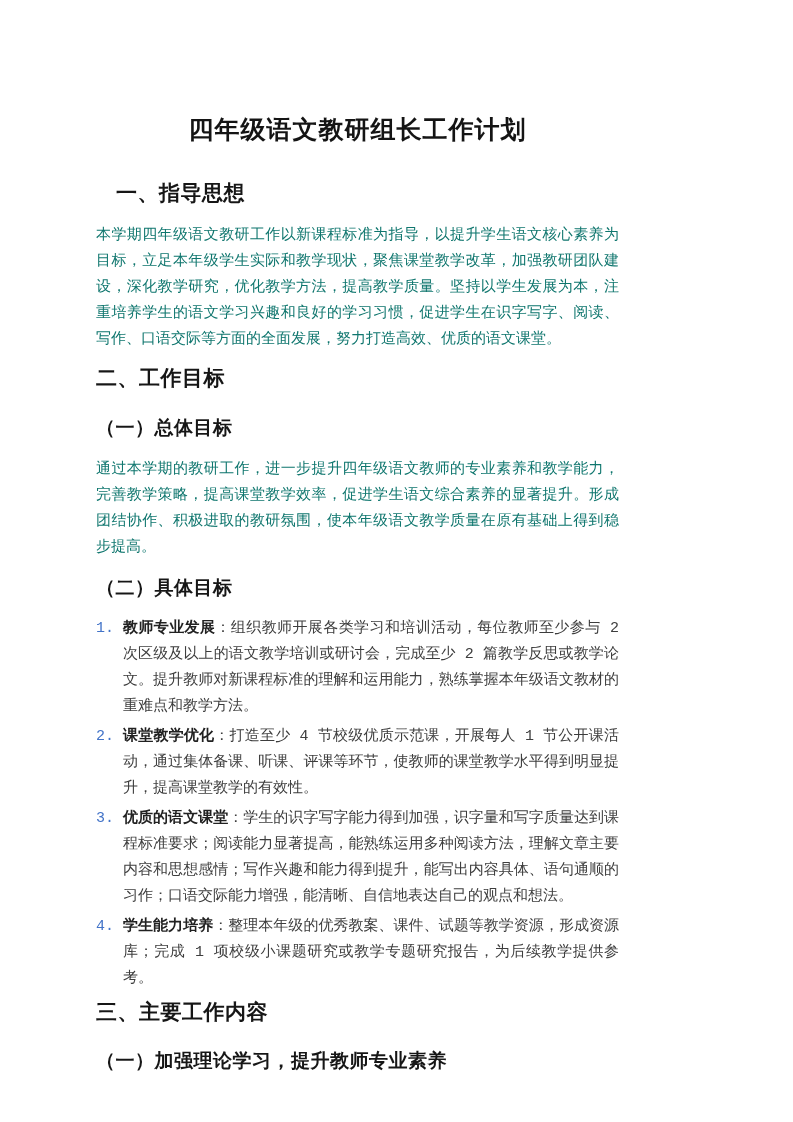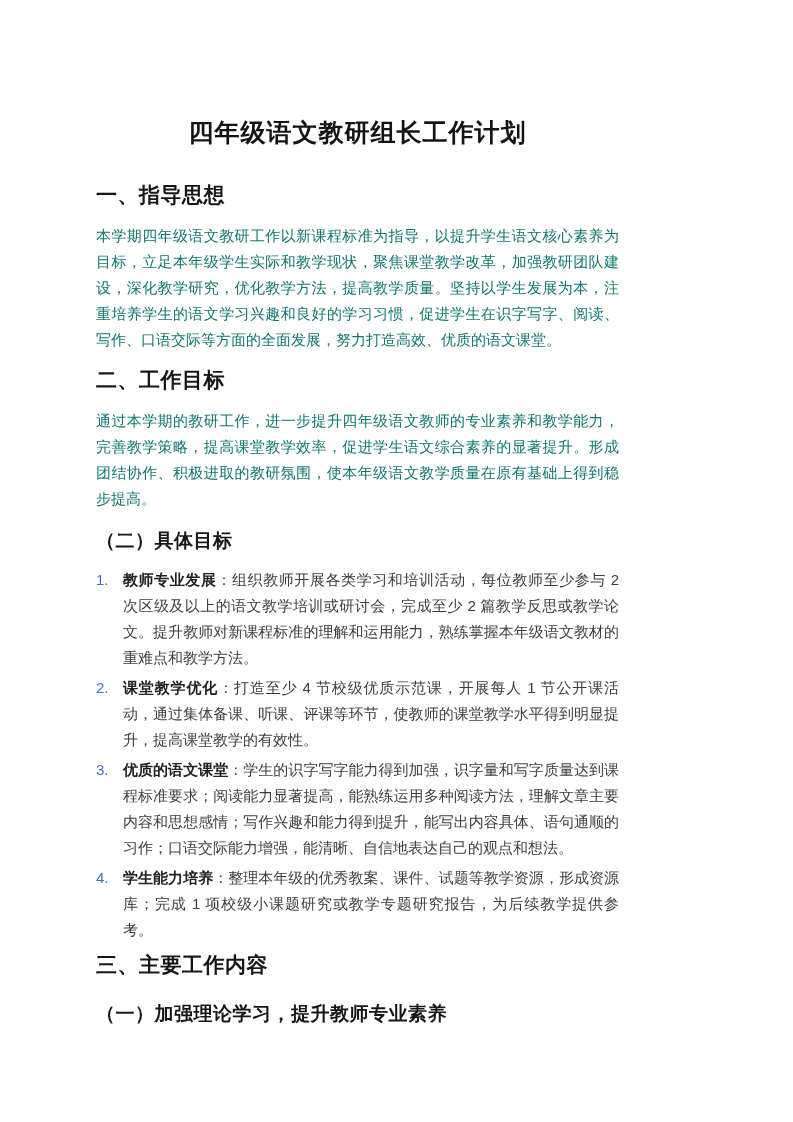--- a/index.html
+++ b/index.html
@@ -6,21 +6,21 @@
     margin: 0;
     padding: 0;
     background: #ffffff;
   }
   .page {
     position: relative;
     width: 715px;
     height: 1122px;
     background: #ffffff;
     overflow: hidden;
-    font-family: Liberation Sans, sans-serif;
+    font-family: Liberation Mono, monospace;
   }
   .content {
     padding: 116px 96px 0 96px;
   }
   .doc-title {
     margin: 0;
     font-size: 25px;
     line-height: 32px;
     font-weight: 700;
     text-align: center;
@@ -36,21 +36,21 @@
     letter-spacing: 0.5px;
   }
   .h3 {
     margin: 0;
     font-size: 19px;
     line-height: 27px;
     font-weight: 700;
     color: #161616;
     letter-spacing: 0.5px;
   }
-  .h2-1 { margin-top: 33px; }
+  .h2-1 { margin-top: 33px; margin-left: 20px; }
   .h2-2 { margin-top: 13px; }
   .h2-3 { margin-top: 8px; }
   .h3-1 { margin-top: 22px; }
   .h3-2 { margin-top: 15px; }
   .h3-3 { margin-top: 21px; }
   .para {
     margin: 14px 0 0 0;
     font-size: 15px;
     line-height: 26px;
     color: #0f766e;
@@ -92,20 +92,21 @@
   <div class="content">
 
     <h1 class="doc-title">四年级语文教研组长工作计划</h1>
 
     <h2 class="h2 h2-1">一、指导思想</h2>
 
     <p class="para">本学期四年级语文教研工作以新课程标准为指导，以提升学生语文核心素养为目标，立足本年级学生实际和教学现状，聚焦课堂教学改革，加强教研团队建设，深化教学研究，优化教学方法，提高教学质量。坚持以学生发展为本，注重培养学生的语文学习兴趣和良好的学习习惯，促进学生在识字写字、阅读、写作、口语交际等方面的全面发展，努力打造高效、优质的语文课堂。</p>
 
     <h2 class="h2 h2-2">二、工作目标</h2>
 
+    <h3 class="h3 h3-1">（一）总体目标</h3>
 
     <p class="para">通过本学期的教研工作，进一步提升四年级语文教师的专业素养和教学能力，完善教学策略，提高课堂教学效率，促进学生语文综合素养的显著提升。形成团结协作、积极进取的教研氛围，使本年级语文教学质量在原有基础上得到稳步提高。</p>
 
     <h3 class="h3 h3-2">（二）具体目标</h3>
 
     <ol class="goal-list">
       <li class="goal-item">
         <span class="goal-num">1.</span>
         <span class="goal-body"><span class="goal-label">教师专业发展</span><span>：组织教师开展各类学习和培训活动，每位教师至少参与 2 次区级及以上的语文教学培训或研讨会，完成至少 2 篇教学反思或教学论文。提升教师对新课程标准的理解和运用能力，熟练掌握本年级语文教材的重难点和教学方法。</span></span>
       </li>

